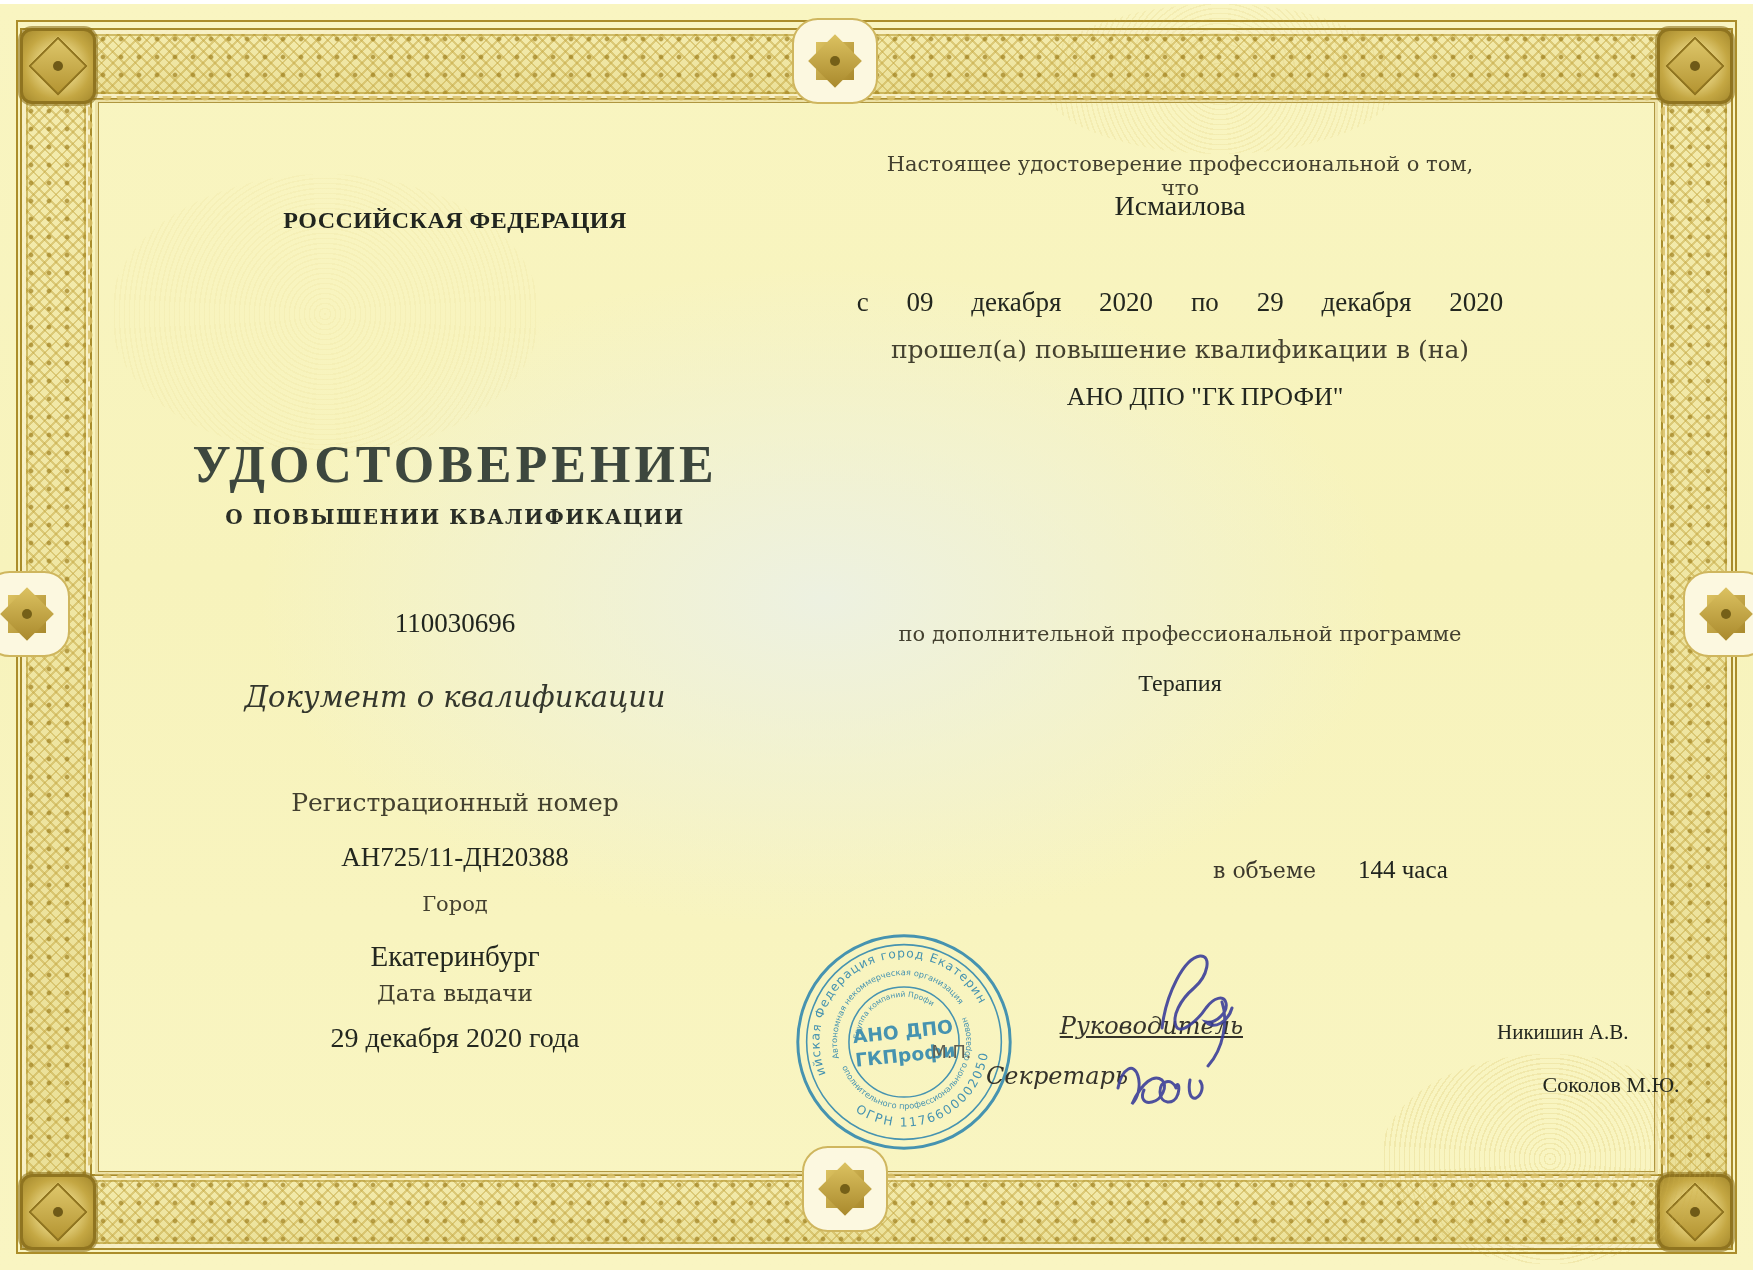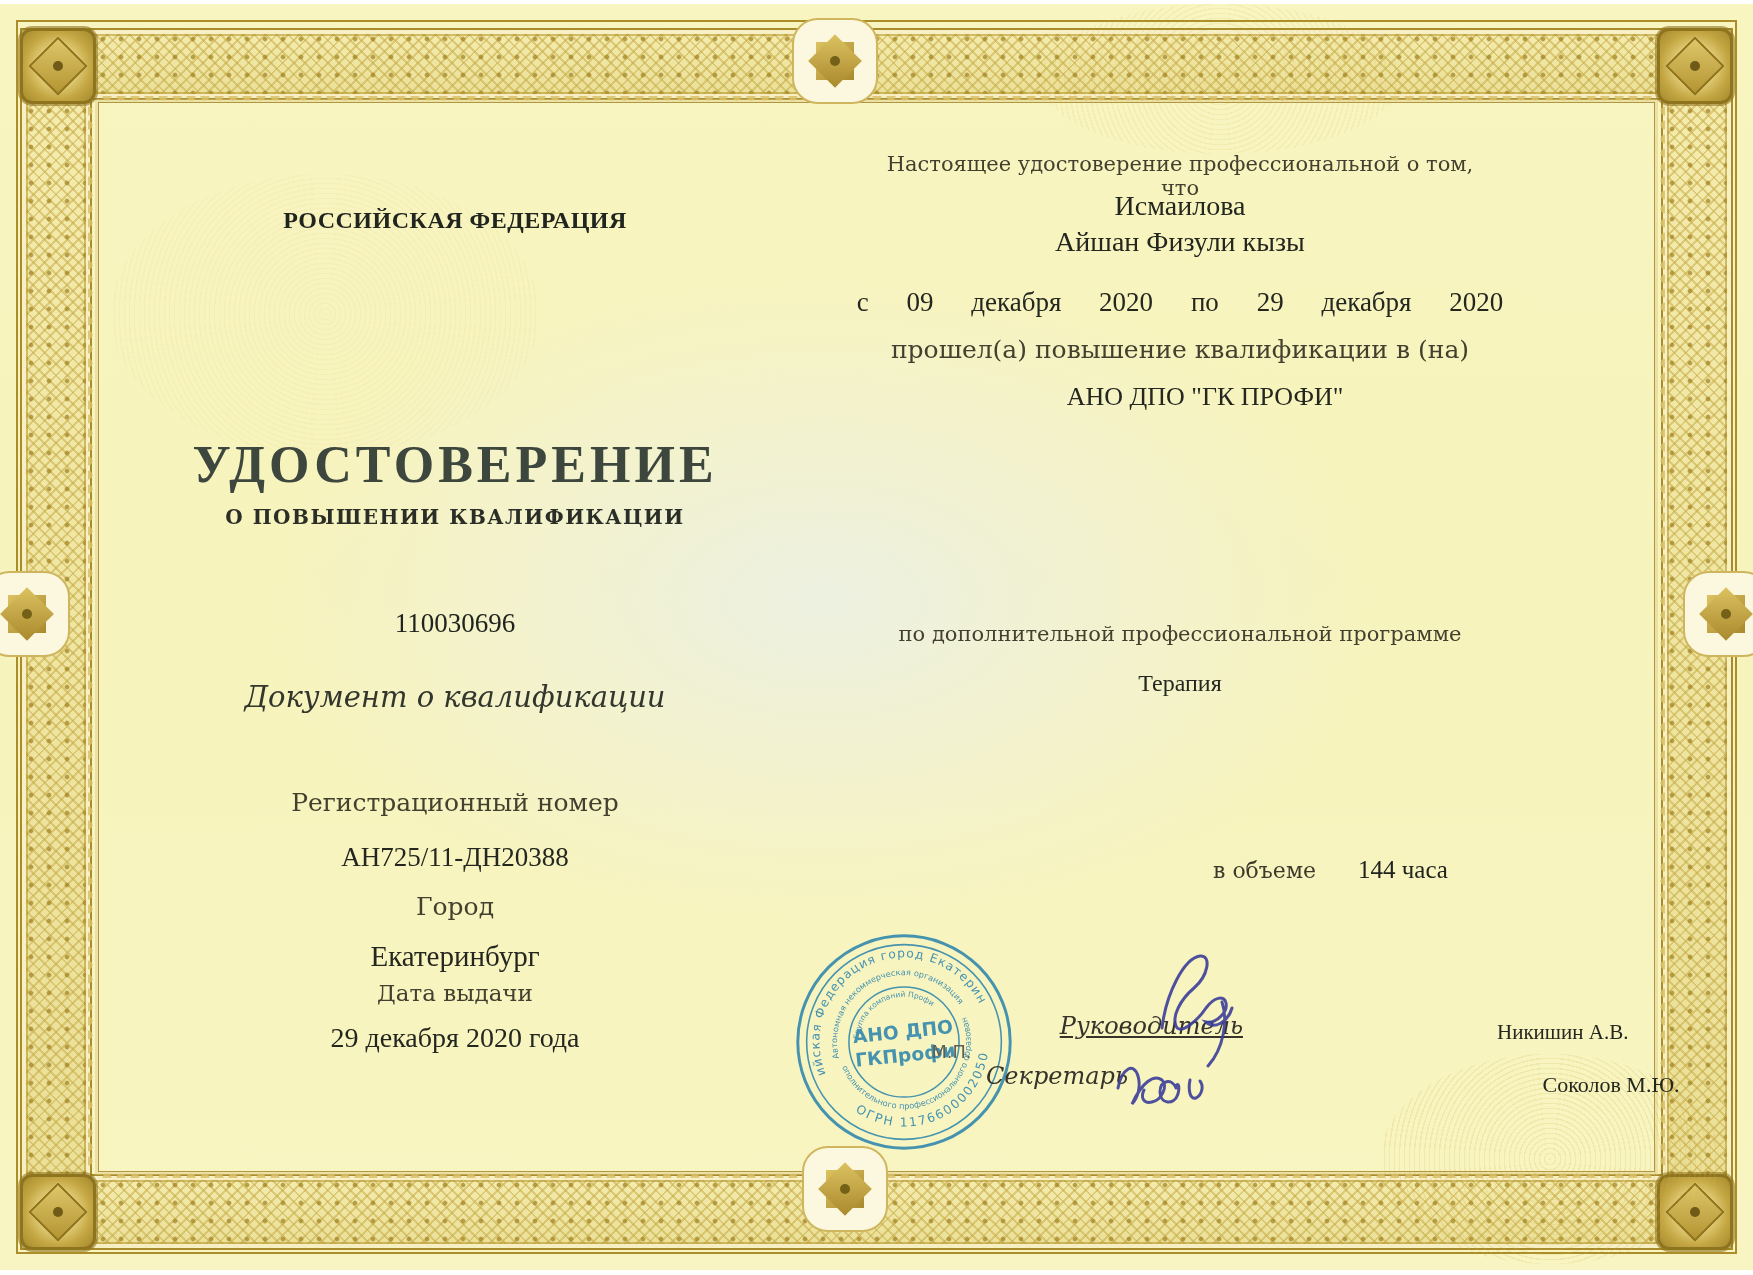--- a/index.html
+++ b/index.html
@@ -65,21 +65,21 @@
   .txt{position:absolute;text-align:center;color:#23271f;}
   .antiqua{font-family:"DejaVu Serif",serif;color:#43402f;}
   #country{left:215px;top:203px;width:480px;font:700 24px "Liberation Serif",serif;letter-spacing:.5px;color:#21251f;}
   #org{left:220px;top:251px;width:470px;font:400 23px/30px "Liberation Serif",serif;}
   #doc-title{left:180px;top:431px;width:550px;font:700 52px "Liberation Serif",serif;letter-spacing:4px;color:#3d473e;}
   #doc-subtitle{left:215px;top:501px;width:480px;font:700 20px "DejaVu Serif",serif;letter-spacing:1.5px;color:#2a2e26;}
   #blank-number{left:215px;top:560px;width:480px;font:400 27px "Liberation Serif",serif;color:#20241e;margin-top:44px;}
   #doc-kind{left:215px;top:676px;width:480px;font:italic 400 29px "DejaVu Serif",serif;color:#33362c;}
   #reg-label{left:215px;top:784px;width:480px;font-size:25px;}
   #reg-number{left:215px;top:838px;width:480px;font-size:27px;}
-  #city-label{left:215px;top:888px;width:480px;font-size:25px;}
+  #city-label{left:215px;top:888px;width:480px;font-size:21px;}
   #city{left:215px;top:936px;width:480px;font-size:29px;}
   #date-label{left:215px;top:976px;width:480px;font-size:23px;}
   #date-value{left:215px;top:1018px;width:480px;font-size:28px;}
 
   #statement{left:880px;top:148px;width:600px;font-size:21px;}
   #surname{left:880px;top:186px;width:600px;font-size:28px;}
   #given-names{left:880px;top:222px;width:600px;font-size:28px;}
   #period{left:855px;top:283px;width:650px;font-size:27px;word-spacing:1.15em;}
   #completed{left:880px;top:331px;width:600px;font-size:25px;}
   #institution{left:905px;top:378px;width:600px;font-size:26px;}
@@ -159,21 +159,20 @@
     <div class="txt" id="doc-kind">Документ о квалификации</div>
     <div class="txt antiqua" id="reg-label">Регистрационный номер</div>
     <div class="txt" id="reg-number">АН725/11-ДН20388</div>
     <div class="txt antiqua" id="city-label">Город</div>
     <div class="txt" id="city">Екатеринбург</div>
     <div class="txt antiqua" id="date-label">Дата выдачи</div>
     <div class="txt" id="date-value">29 декабря 2020 года</div>
 
     <div class="txt antiqua" id="statement">Настоящее удостоверение профессиональной о том, что</div>
     <div class="txt" id="surname">Исмаилова</div>
-    <div class="txt" id="given-names">Айшан Физули кызы</div>
     <div class="txt" id="period">с 09 декабря 2020 по 29 декабря 2020</div>
     <div class="txt antiqua" id="completed">прошел(а) повышение квалификации в (на)</div>
     <div class="txt" id="institution">АНО ДПО "ГК ПРОФИ"</div>
     <div class="txt antiqua" id="program-label">по дополнительной профессиональной программе</div>
     <div class="txt" id="program">Терапия</div>
     <div class="txt" id="volume-row">
       <span class="vol-label">в объеме</span>
       <span class="vol-value">144 часа</span>
     </div>
     <div class="txt label-layer" id="head-label">Руководитель</div>

